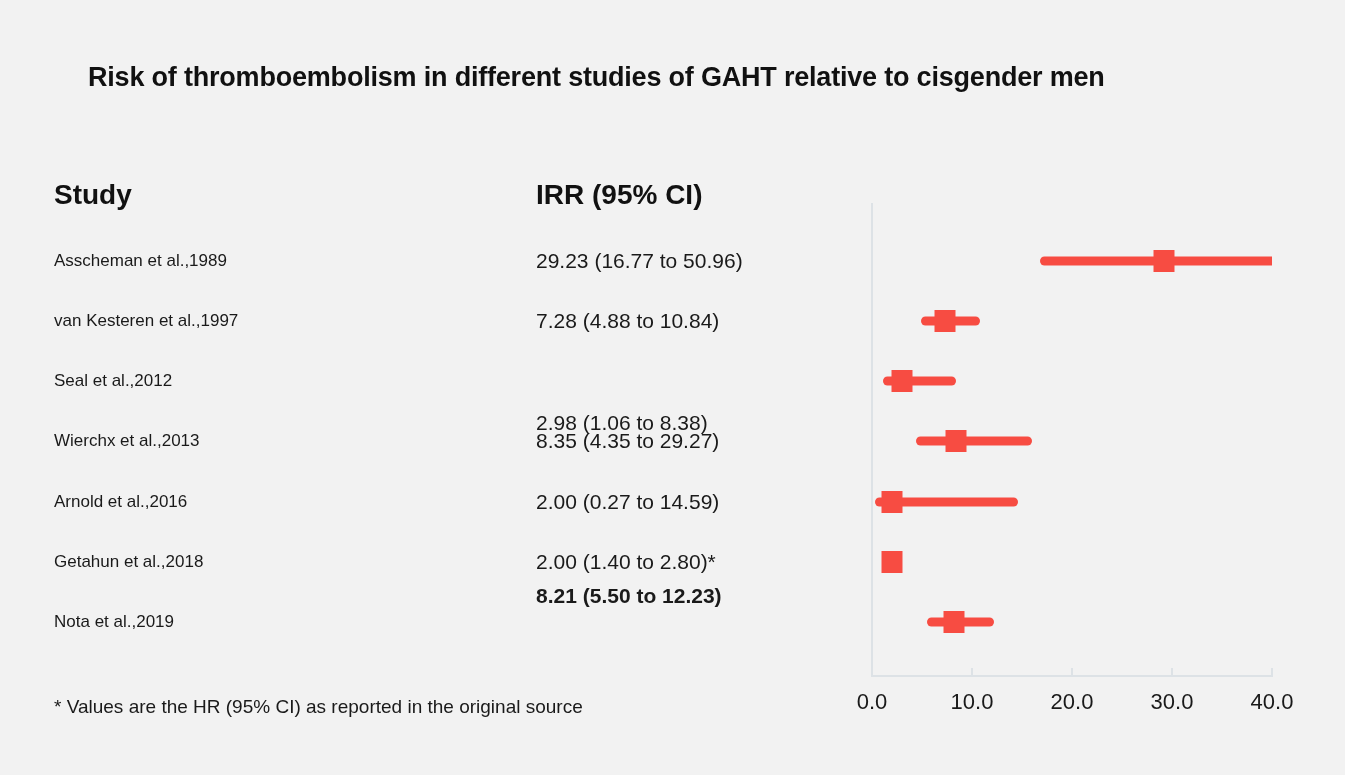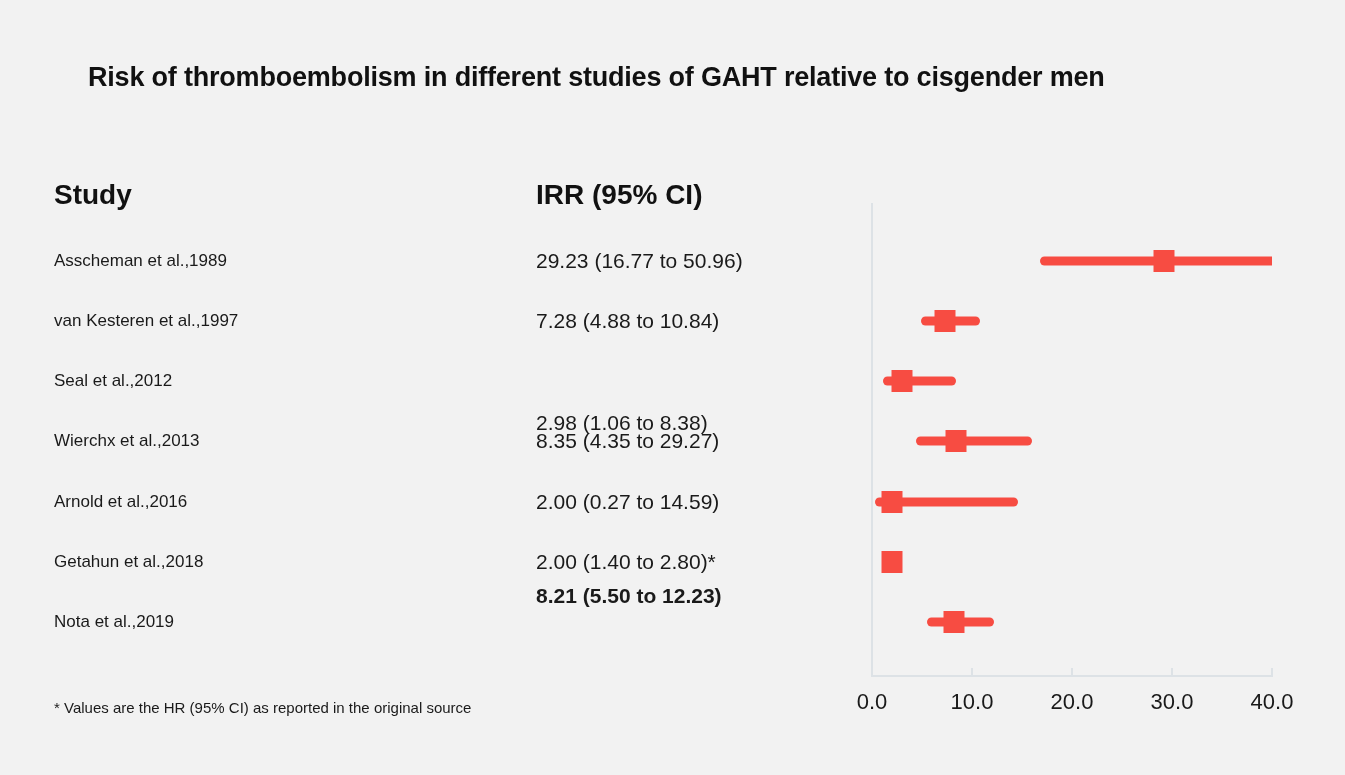--- a/index.html
+++ b/index.html
@@ -54,21 +54,21 @@
     font-size: 21px;
     color: #1a1a1a;
     white-space: nowrap;
     transform: translateY(-50%);
   }
 
   .footnote {
     position: absolute;
     left: 54px;
     top: 707px;
-    font-size: 15px;
+    font-size: 19px;
     color: #1a1a1a;
     white-space: nowrap;
     transform: translateY(-50%);
   }
 
   
   #plot {
     position: absolute;
     left: 872px;
     top: 203px;

